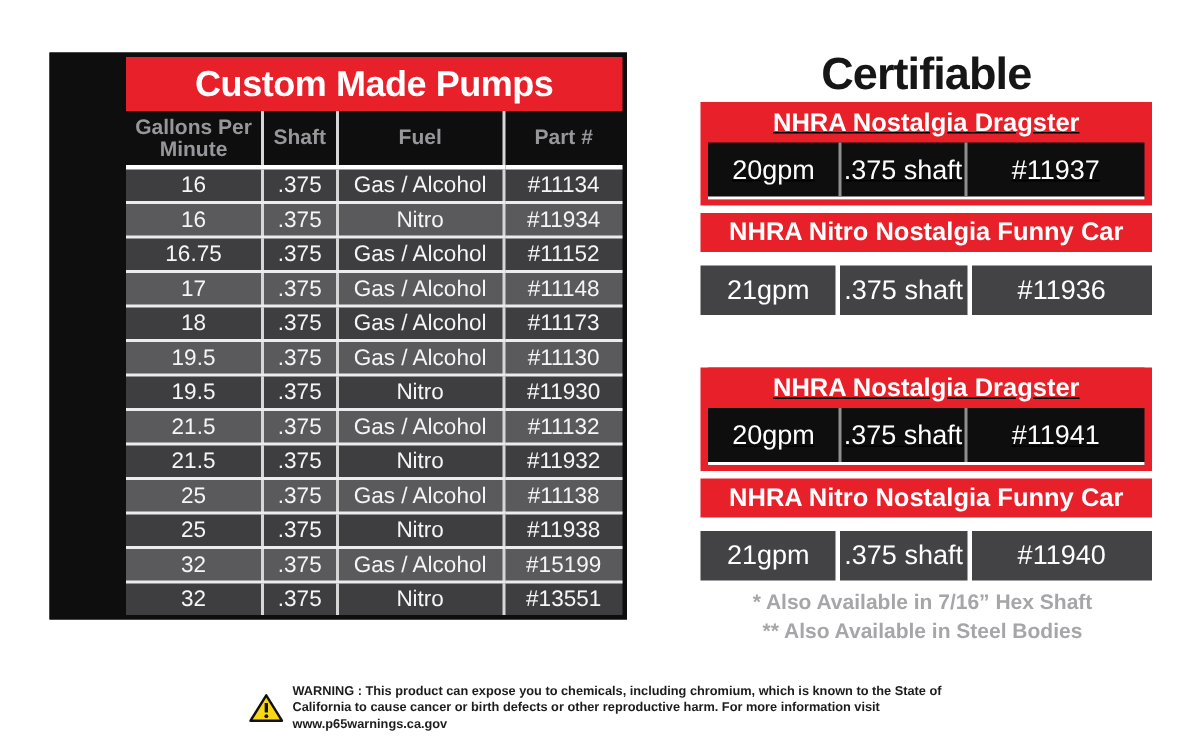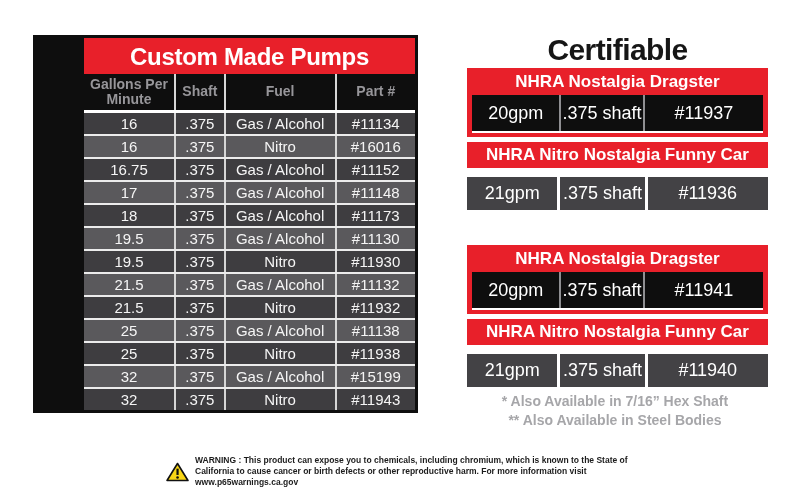--- a/index.html
+++ b/index.html
@@ -56,21 +56,21 @@
     color:#fff;font-weight:bold;font-size:17px;text-align:center;
     background:var(--red,#e8202a);white-space:nowrap;
   }
   .card-row{display:flex;}
   .cell{color:#fff;font-size:18px;text-align:center;white-space:nowrap;overflow:hidden;}
   .cell.c-gpm{flex:0 0 30%;}
   .cell.c-shaft{flex:0 0 28%;}
   .cell.c-part{flex:1 1 auto;}
 
   
-  .card-solid{background:var(--red,#e8202a);padding:0 5px 4px 5px;}
+  .card-solid{background:var(--red,#e8202a);padding:0 5px 4px 5px;text-decoration:underline;}
   .card-solid .card-header{height:27px;line-height:27px;}
   .card-solid .card-row{background:var(--black,#0e0e0e);border-bottom:2px solid #fff;}
   .card-solid .cell{height:36px;line-height:36px;}
   .card-solid .cell + .cell{border-left:2px solid #8f8f92;}
 
   
   .card-open{margin-top:5px;background:transparent;}
   .card-open .card-header{height:26px;line-height:26px;}
   .card-open .card-row{margin-top:9px;gap:3px;}
   .card-open .cell{background:var(--row_gray,#434245);height:33px;line-height:33px;}
@@ -116,21 +116,21 @@
           <tr>
             <td>16</td>
             <td>.375</td>
             <td>Gas / Alcohol</td>
             <td>#11134</td>
           </tr>
           <tr class="alt">
             <td>16</td>
             <td>.375</td>
             <td>Nitro</td>
-            <td>#16016</td>
+            <td>#11934</td>
           </tr>
           <tr>
             <td>16.75</td>
             <td>.375</td>
             <td>Gas / Alcohol</td>
             <td>#11152</td>
           </tr>
           <tr class="alt">
             <td>17</td>
             <td>.375</td>
@@ -182,21 +182,21 @@
           <tr class="alt">
             <td>32</td>
             <td>.375</td>
             <td>Gas / Alcohol</td>
             <td>#15199</td>
           </tr>
           <tr>
             <td>32</td>
             <td>.375</td>
             <td>Nitro</td>
-            <td>#11943</td>
+            <td>#13551</td>
           </tr>
         </tbody>
     </table>
   </div>
 
   <div class="sec-title" id="sec-title-0">Certifiable</div>
   <div class="cards" id="cards-0">
       <div class="card card-solid">
         <div class="card-header">NHRA Nostalgia Dragster</div>
         <div class="card-row">

